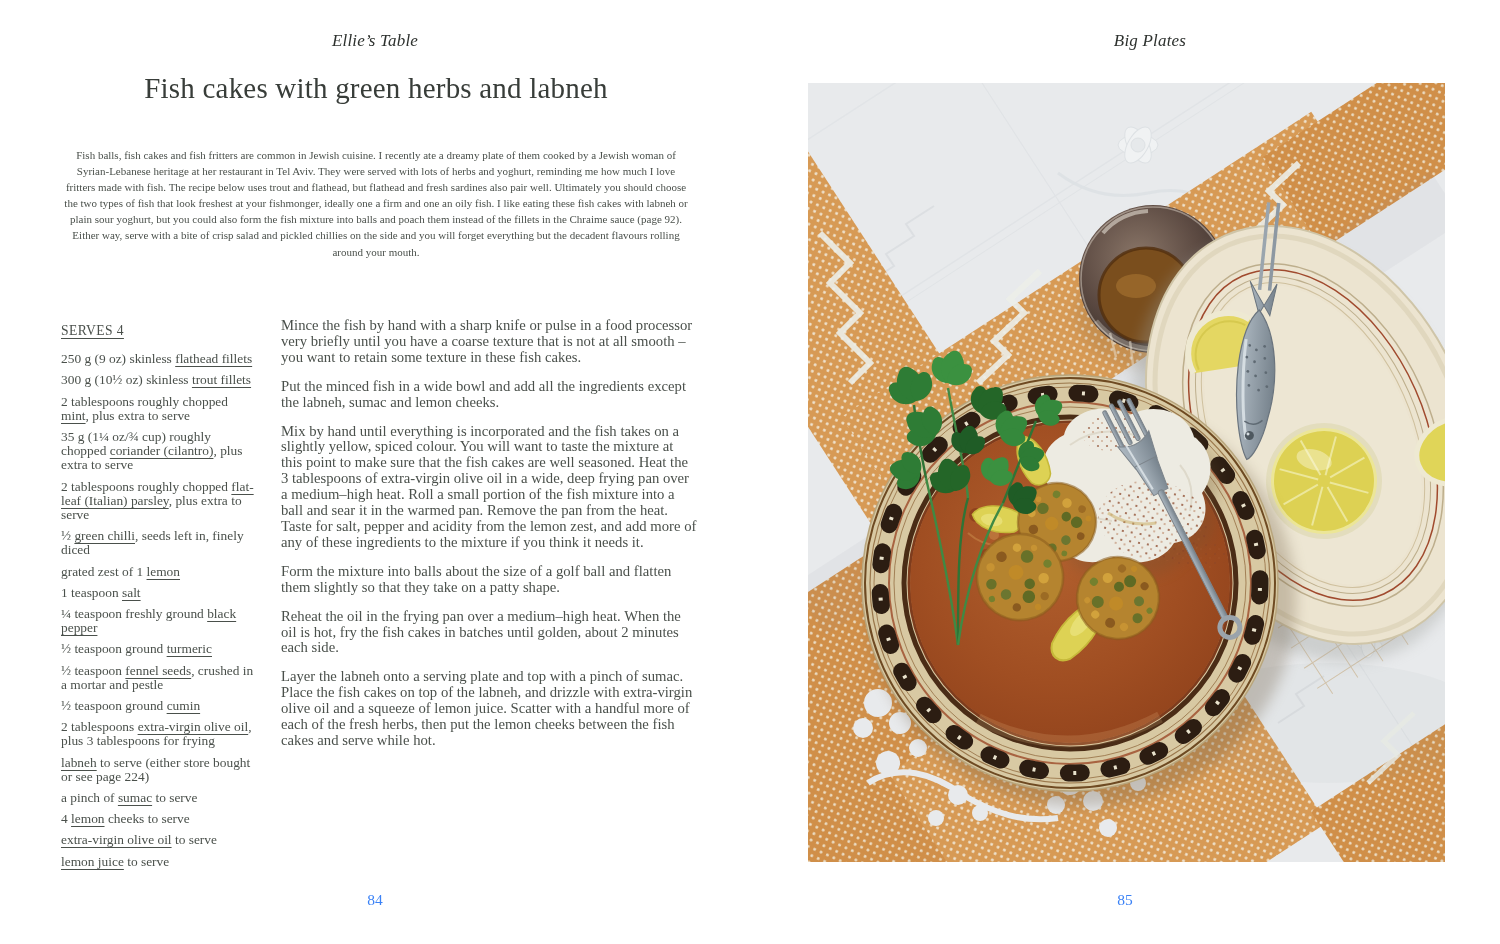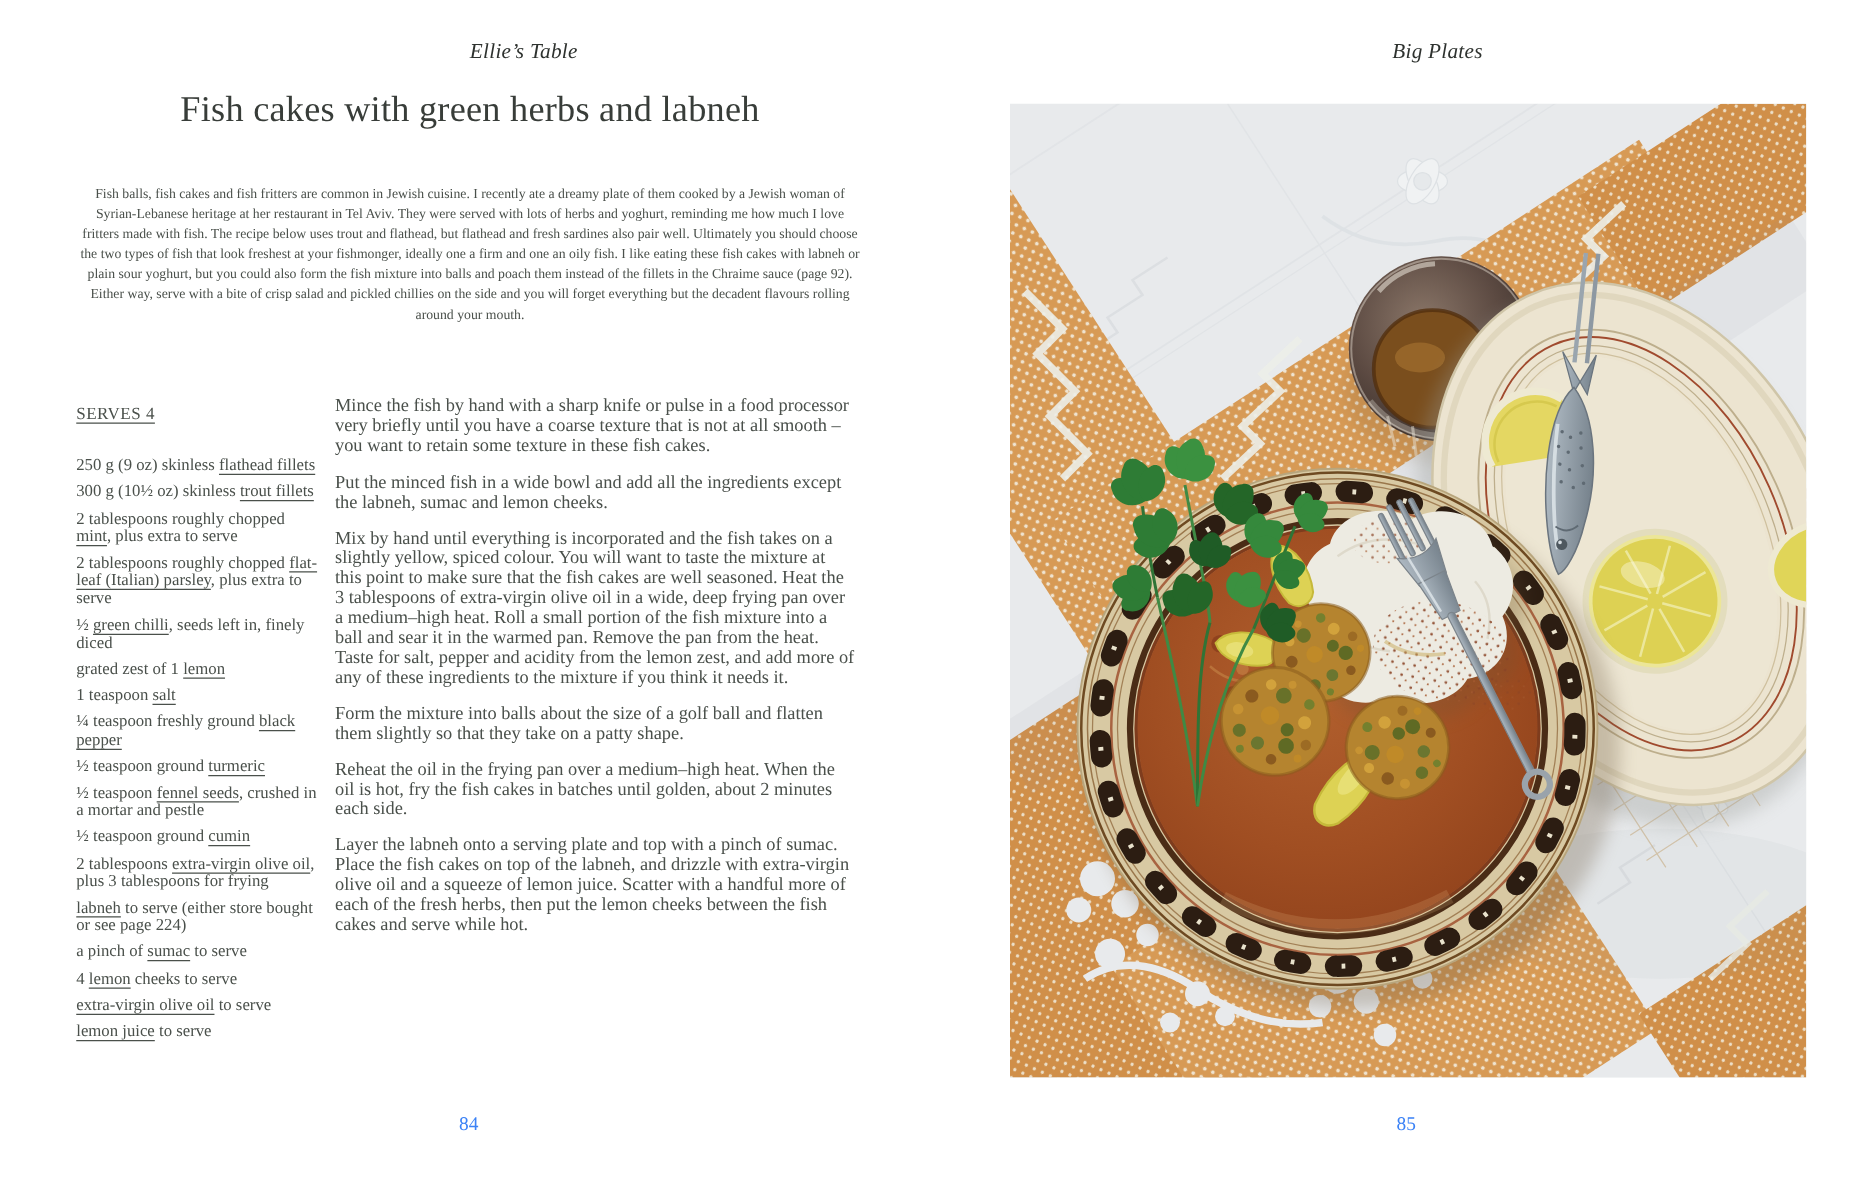--- a/index.html
+++ b/index.html
@@ -2,33 +2,33 @@
 <html><head>
 <meta charset="utf-8">
 <style>
   html,body{margin:0;padding:0;background:#ffffff;}
   .spread{
     position:relative;width:1500px;height:944px;background:#ffffff;overflow:hidden;
     font-family:"Liberation Serif","DejaVu Serif",serif;color:#4a504b;
   }
   .rh{position:absolute;top:31px;width:750px;text-align:center;font-style:italic;
       font-size:17px;color:#2e322f;letter-spacing:.2px;}
-  .rh.left{left:0;padding-left:44px;}
+  .rh.left{left:0;}
   .rh.right{left:775px;}
   .title{position:absolute;top:72px;left:60px;width:632px;text-align:center;margin:0;
          font-weight:normal;font-size:29px;color:#383d39;letter-spacing:.2px;}
   .intro{position:absolute;top:147px;left:62px;width:628px;text-align:center;
          font-size:11px;line-height:16.1px;}
   .ingredients{position:absolute;top:324px;left:61px;width:196px;
                font-size:13.4px;line-height:14.2px;}
   .serves{text-decoration:underline;text-underline-offset:2.5px;text-decoration-thickness:1px;
-          letter-spacing:.4px;margin-bottom:27px;font-size:13.6px;}
+          letter-spacing:.4px;margin-bottom:14px;font-size:13.6px;}
   .ing{margin-bottom:7px;}
   .u{text-decoration:underline;text-underline-offset:2.5px;text-decoration-thickness:1px;margin-top:21px;}
-  .method{position:absolute;top:318px;left:268px;width:416px;
+  .method{position:absolute;top:318px;left:281px;width:416px;
           font-size:14.7px;line-height:15.9px;}
   .method p{margin:0 0 13px 0;}
   .pn{position:absolute;top:891px;width:750px;text-align:center;font-size:15.5px;color:#3b82f6;}
   .pn.left{left:0;}
   .pn.right{left:750px;}
   .photo{position:absolute;left:808px;top:83px;width:637px;height:779px;overflow:hidden;background:#e8eaec;}
   .photo svg{display:block;}
 </style>
 </head>
 <body>
@@ -41,20 +41,21 @@
   <h1 class="title">Fish cakes with green herbs and labneh</h1>
 
   <div class="intro">Fish balls, fish cakes and fish fritters are common in Jewish cuisine. I recently ate a dreamy plate of them cooked by a Jewish woman of Syrian-Lebanese heritage at her restaurant in Tel Aviv. They were served with lots of herbs and yoghurt, reminding me how much I love fritters made with fish. The recipe below uses trout and flathead, but flathead and fresh sardines also pair well. Ultimately you should choose the two types of fish that look freshest at your fishmonger, ideally one a firm and one an oily fish. I like eating these fish cakes with labneh or plain sour yoghurt, but you could also form the fish mixture into balls and poach them instead of the fillets in the Chraime sauce (page 92). Either way, serve with a bite of crisp salad and pickled chillies on the side and you will forget everything but the decadent flavours rolling around your mouth.</div>
 
   <div class="ingredients">
     <div class="serves">SERVES 4</div>
     <div id="ing-list">
         <div class="ing"><span>250 g (9 oz) skinless </span><span class="u">flathead fillets</span></div>
         <div class="ing"><span>300 g (10½ oz) skinless </span><span class="u">trout fillets</span></div>
         <div class="ing"><span>2 tablespoons roughly chopped </span><span class="u">mint</span><span>, plus extra to serve</span></div>
+        <div class="ing"><span>35 g (1¼ oz/¾ cup) roughly chopped </span><span class="u">coriander (cilantro)</span><span>, plus extra to serve</span></div>
         <div class="ing"><span>2 tablespoons roughly chopped </span><span class="u">flat-leaf (Italian) parsley</span><span>, plus extra to serve</span></div>
         <div class="ing"><span>½ </span><span class="u">green chilli</span><span>, seeds left in, finely diced</span></div>
         <div class="ing"><span>grated zest of 1 </span><span class="u">lemon</span></div>
         <div class="ing"><span>1 teaspoon </span><span class="u">salt</span></div>
         <div class="ing"><span>¼ teaspoon freshly ground </span><span class="u">black pepper</span></div>
         <div class="ing"><span>½ teaspoon ground </span><span class="u">turmeric</span></div>
         <div class="ing"><span>½ teaspoon </span><span class="u">fennel seeds</span><span>, crushed in a mortar and pestle</span></div>
         <div class="ing"><span>½ teaspoon ground </span><span class="u">cumin</span></div>
         <div class="ing"><span>2 tablespoons </span><span class="u">extra-virgin olive oil</span><span>, plus 3 tablespoons for frying</span></div>
         <div class="ing"><span class="u">labneh</span><span> to serve (either store bought or see page 224)</span></div>

